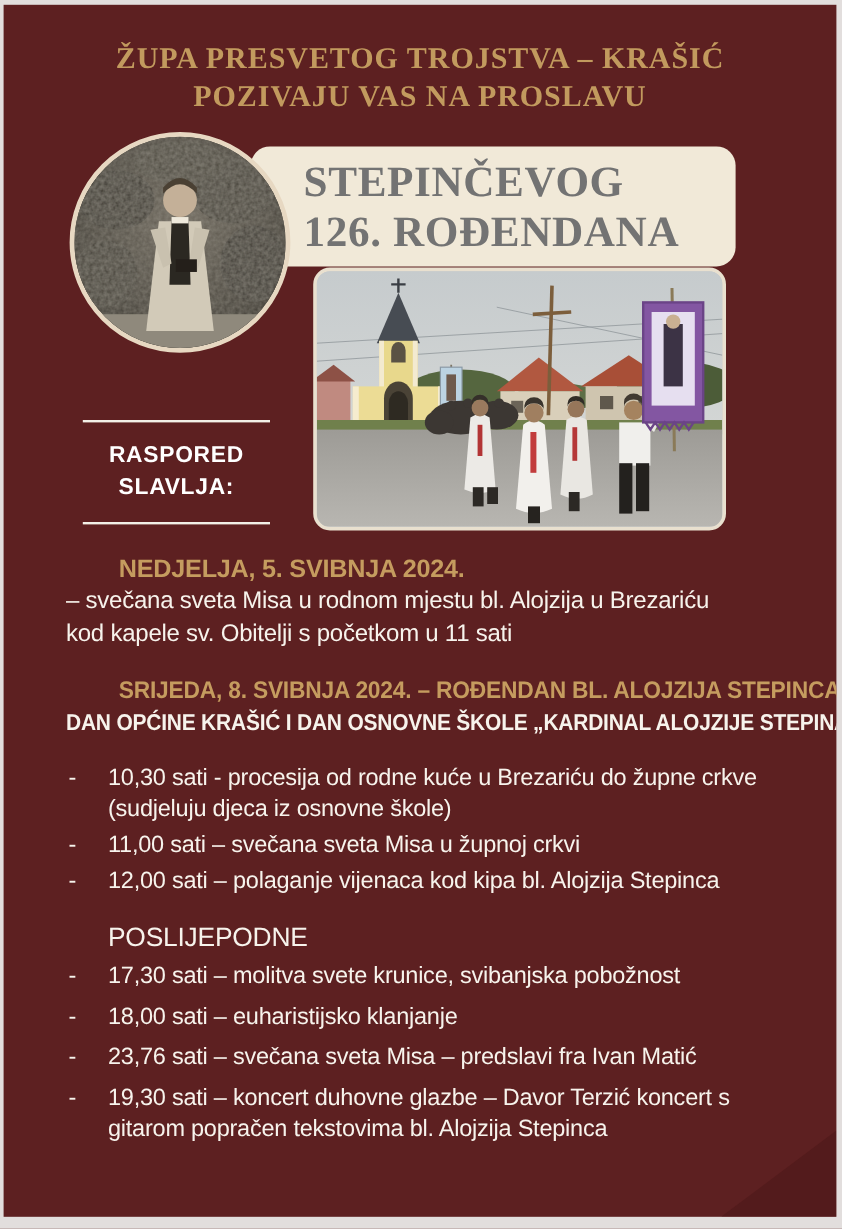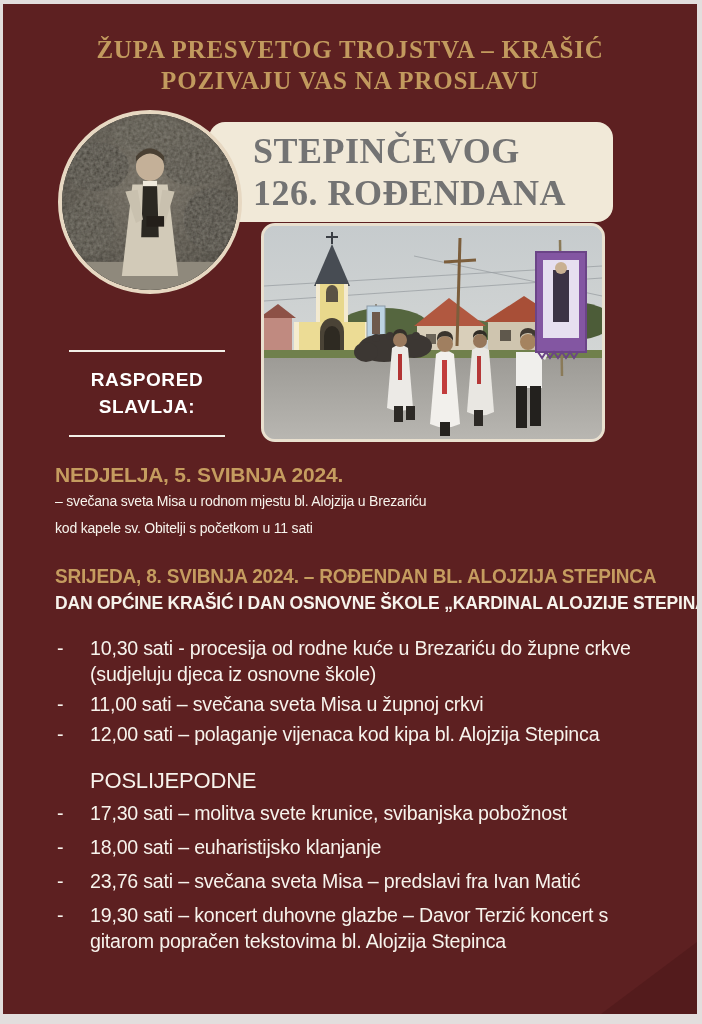--- a/index.html
+++ b/index.html
@@ -57,25 +57,25 @@
   .raspored .label{
     margin:14px 0 15px 0;color:#ffffff;font-weight:bold;
     font-size:19px;line-height:27px;letter-spacing:0.6px;
   }
   
   .schedule{
     position:absolute;left:52px;top:458px;right:38px;color:#f7f3ec;
   }
   .gold-heading{
     color:#c59c5f;font-weight:bold;font-size:21px;line-height:26px;
-    white-space:nowrap;letter-spacing:-0.2px;
+    white-space:nowrap;letter-spacing:-0.2px;margin-left:44px;
   }
   .squeeze{display:inline-block;transform:scaleX(0.95);transform-origin:left center;}
   .squeeze2{display:inline-block;transform:scaleX(0.92);transform-origin:left center;}
-  .day1-line{font-size:14px;line-height:27px;white-space:nowrap;letter-spacing:-0.2px;}
+  .day1-line{font-size:20px;line-height:27px;white-space:nowrap;letter-spacing:-0.2px;}
   .day2-head{margin-top:21px;font-size:20px;}
   .day2-sub{
     font-weight:bold;font-size:19px;line-height:27px;white-space:nowrap;
     letter-spacing:-0.2px;
   }
   ul.events{list-style:none;margin:0;padding:0 0 0 2px;}
   ul.events li{
     display:grid;grid-template-columns:33px 1fr;
     font-size:19.6px;line-height:26px;letter-spacing:-0.2px;
   }

